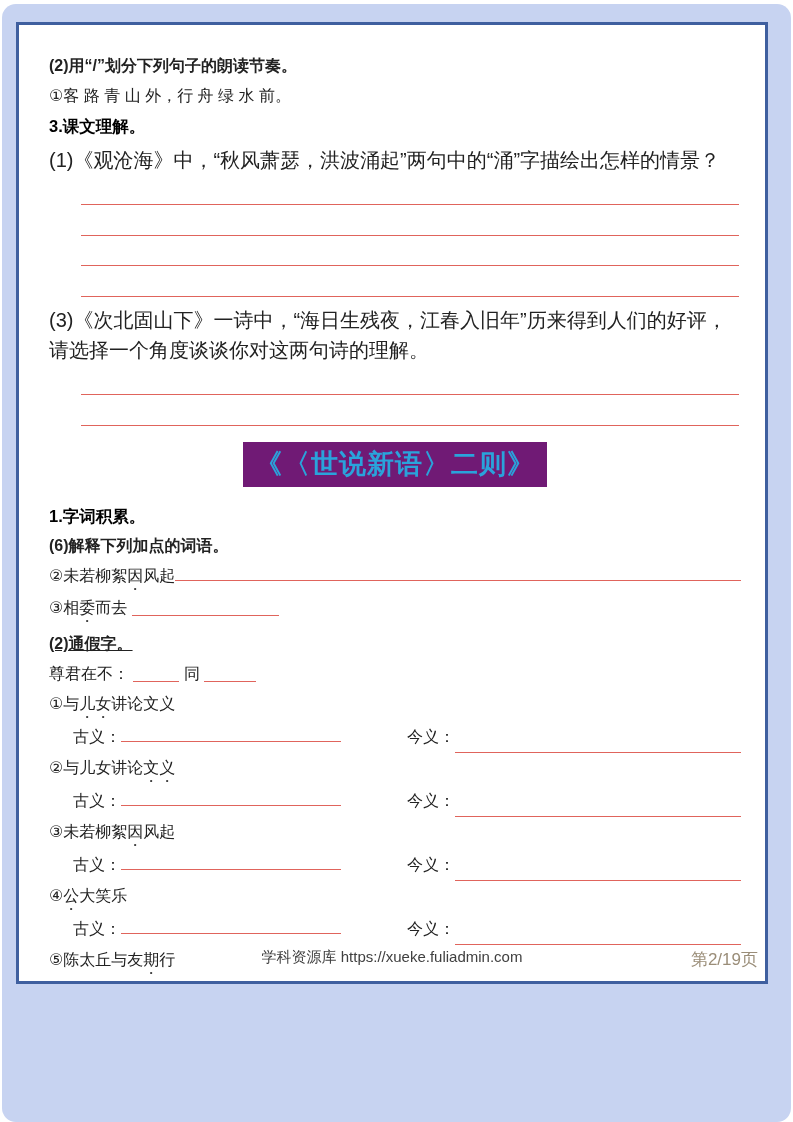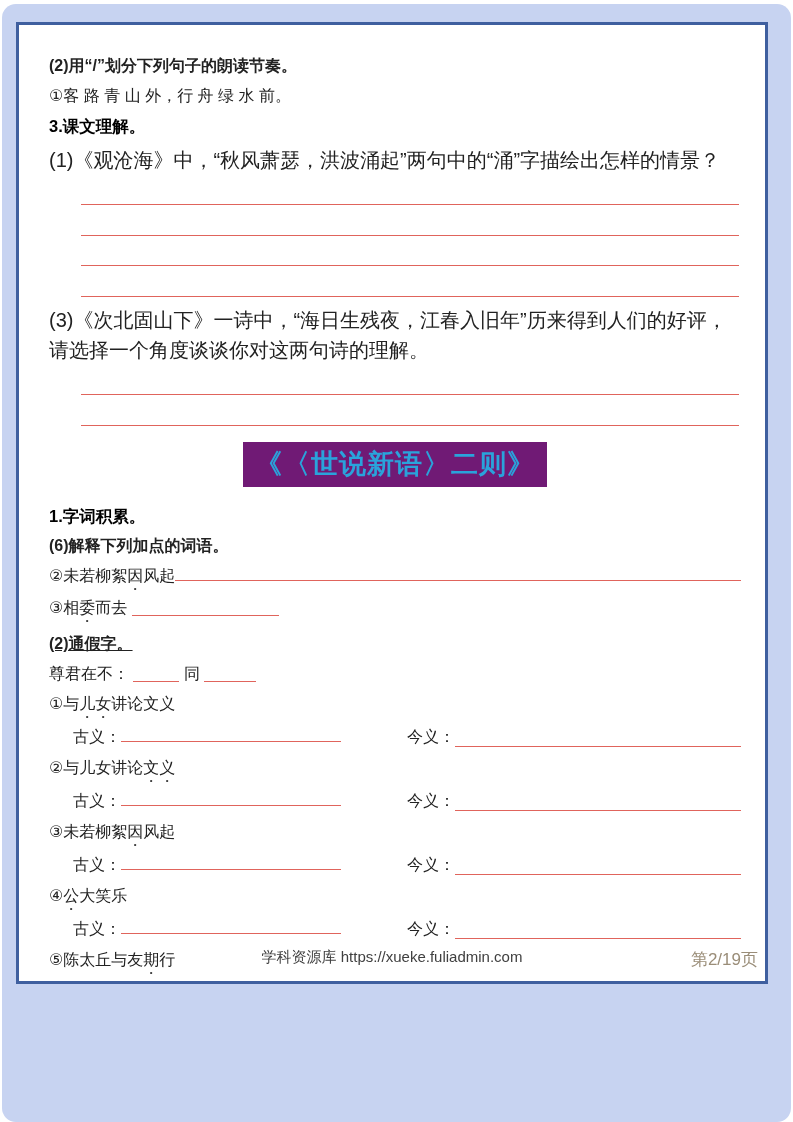--- a/index.html
+++ b/index.html
@@ -55,21 +55,21 @@
     border-bottom:1.6px solid #e0645c;
     height:18px;
     vertical-align:-3px;
   }
   .two-col{display:flex;}
   .col-a{flex:0 0 58%;display:flex;align-items:baseline;}
   .col-b{flex:1;display:flex;align-items:baseline;}
   .col-b .blank{flex:1;}
   .gjrow{display:flex;margin-left:24px;font-size:16px;line-height:32px;height:32px;}
   .gjrow .gcol{flex:0 0 50%;display:flex;align-items:baseline;padding-right:66px;box-sizing:border-box;}
-  .gjrow .jcol{flex:1;display:flex;align-items:center;}
+  .gjrow .jcol{flex:1;display:flex;align-items:flex-end;}
   .gjrow .blank{flex:1;}
   .item-row{font-size:16px;line-height:30px;}
   .footer-watermark{
     position:absolute;left:0;right:0;bottom:14px;
     text-align:center;
     color:#404040;font-size:15px;
     z-index:2;
   }
   .footer-pagenum{
     position:absolute;left:0;right:7px;bottom:10px;

